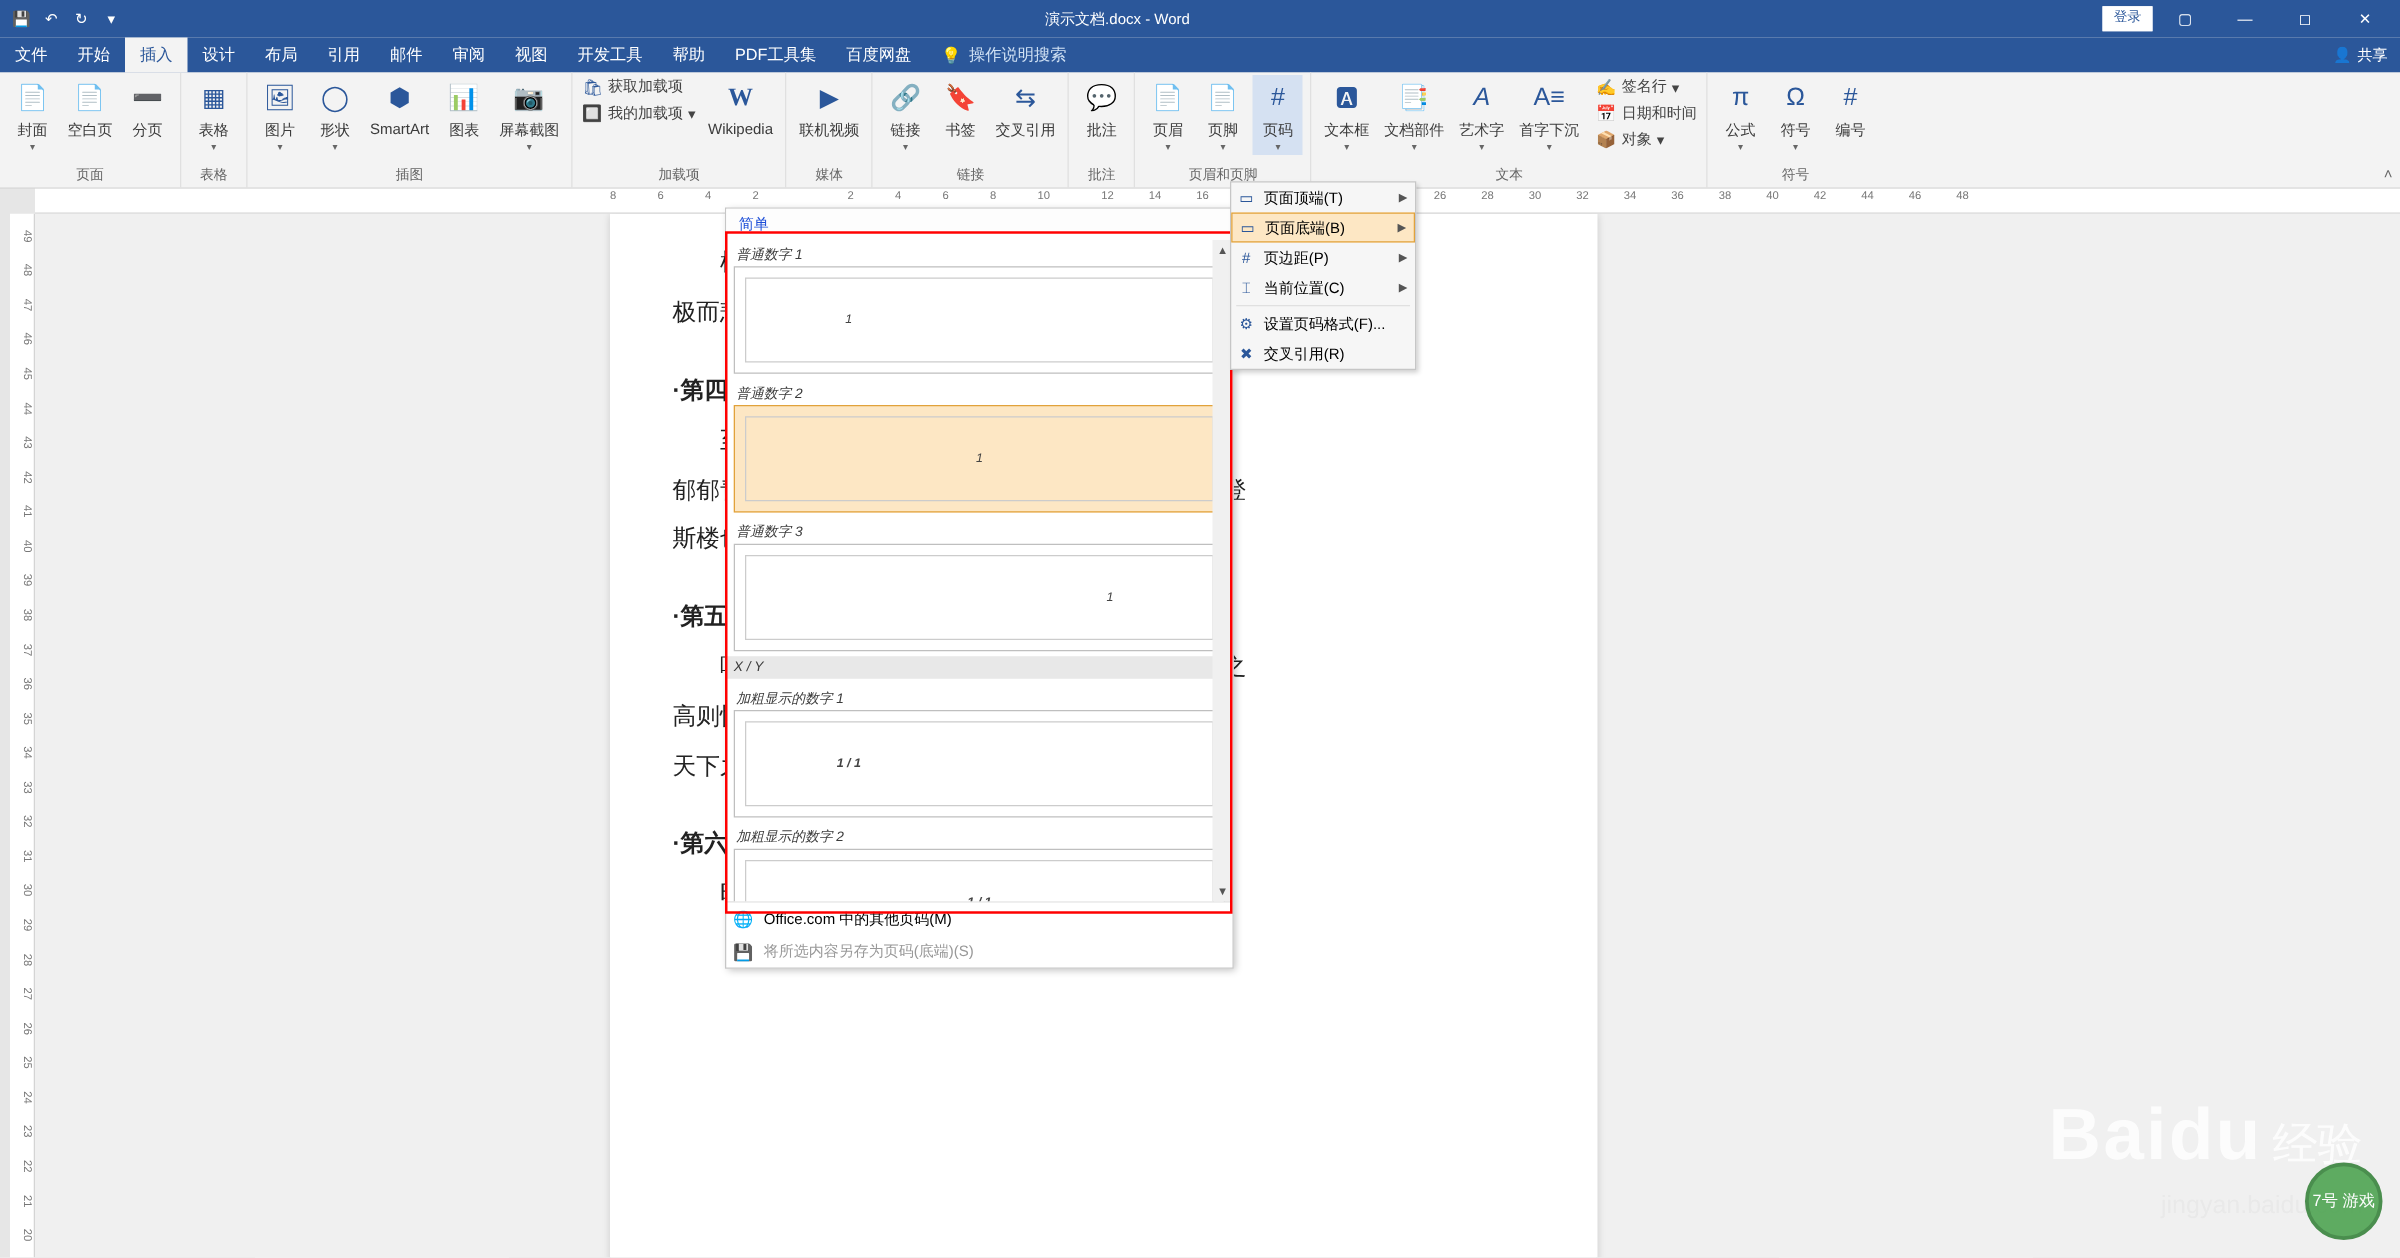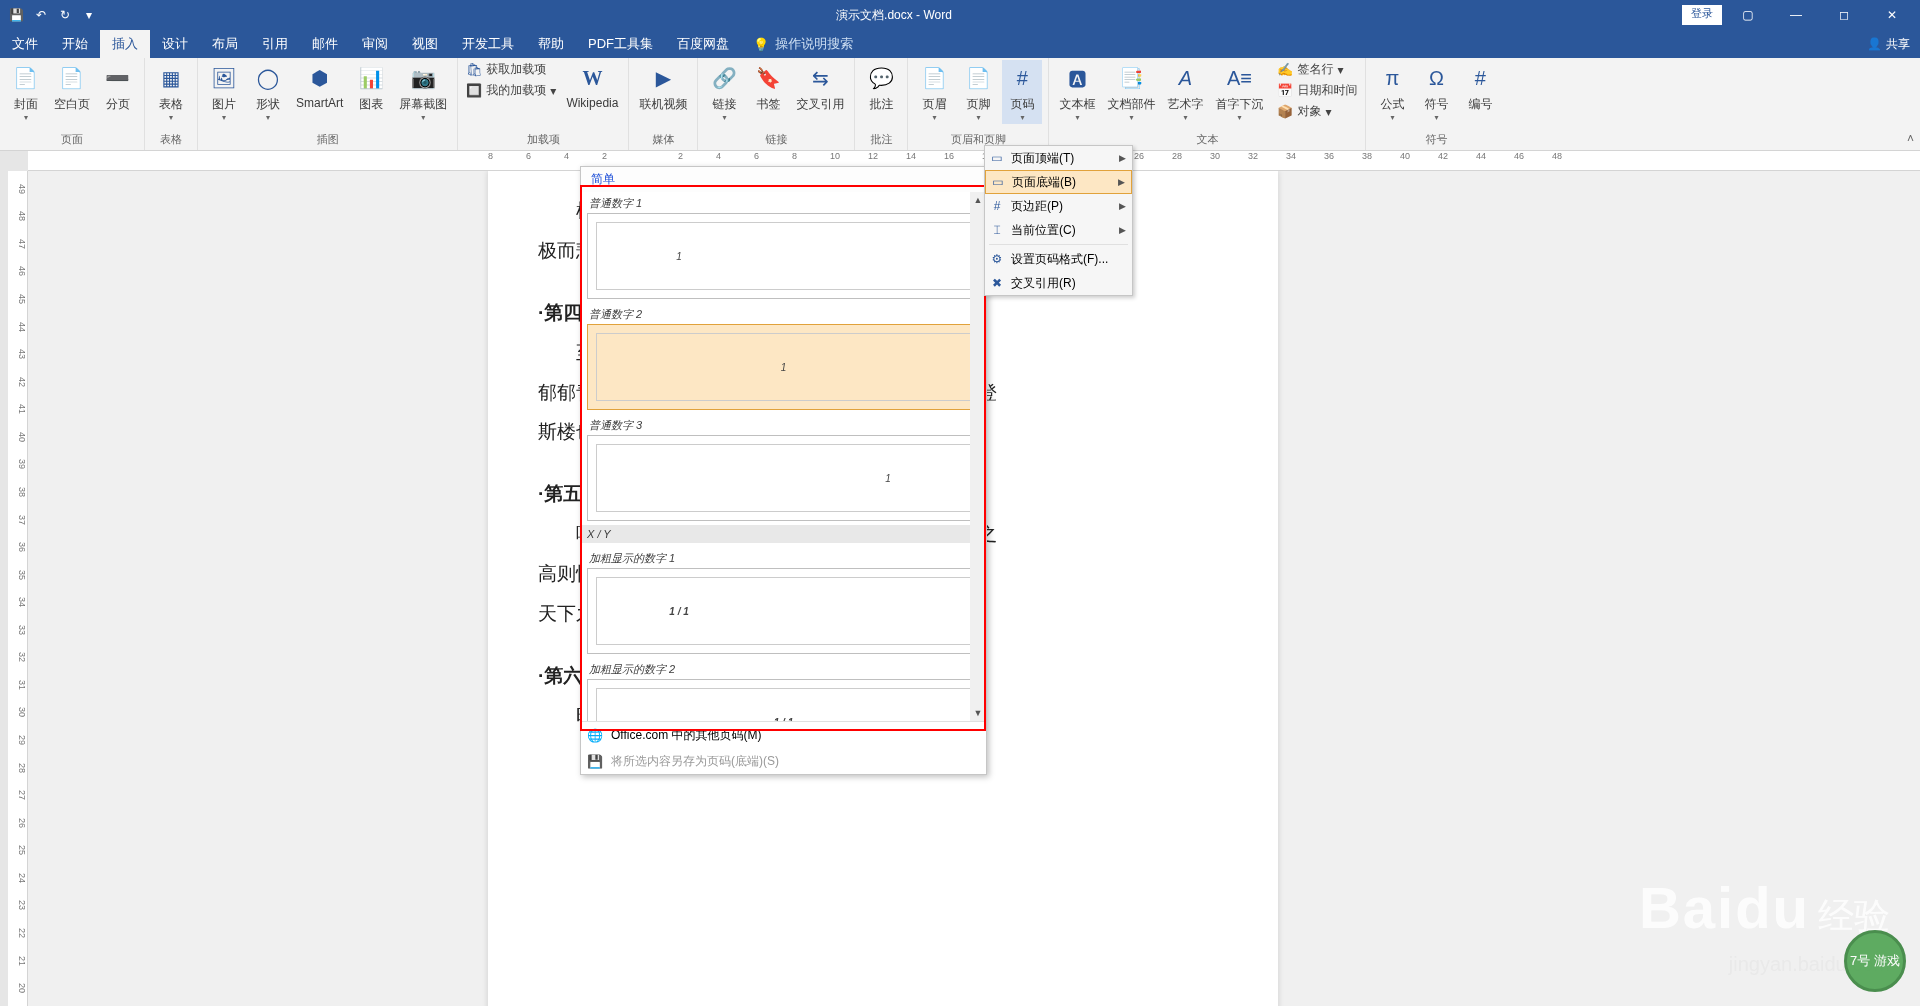--- a/index.html
+++ b/index.html
@@ -327,21 +327,21 @@
       <span style="width: 12px;">8</span>
       <span style="width: 12px;">6</span>
       <span style="width: 12px;">4</span>
       <span style="width: 12px;">2</span>
       <span style="width: 12px;"></span>
       <span style="width: 12px;">2</span>
       <span style="width: 12px;">4</span>
       <span style="width: 12px;">6</span>
       <span style="width: 12px;">8</span>
       <span style="width: 12px;">10</span>
-      <span style="width: 12px;">12</span>
+      <span style="width: 12px; margin-left: 13px;">12</span>
       <span style="width: 12px;">14</span>
       <span style="width: 12px;">16</span>
       <span style="width: 12px;">18</span>
       <span style="width: 12px;">20</span>
       <span style="width: 12px;">22</span>
       <span style="width: 12px;">24</span>
       <span style="width: 12px;">26</span>
       <span style="width: 12px;">28</span>
       <span style="width: 12px;">30</span>
       <span style="width: 12px;">32</span>

